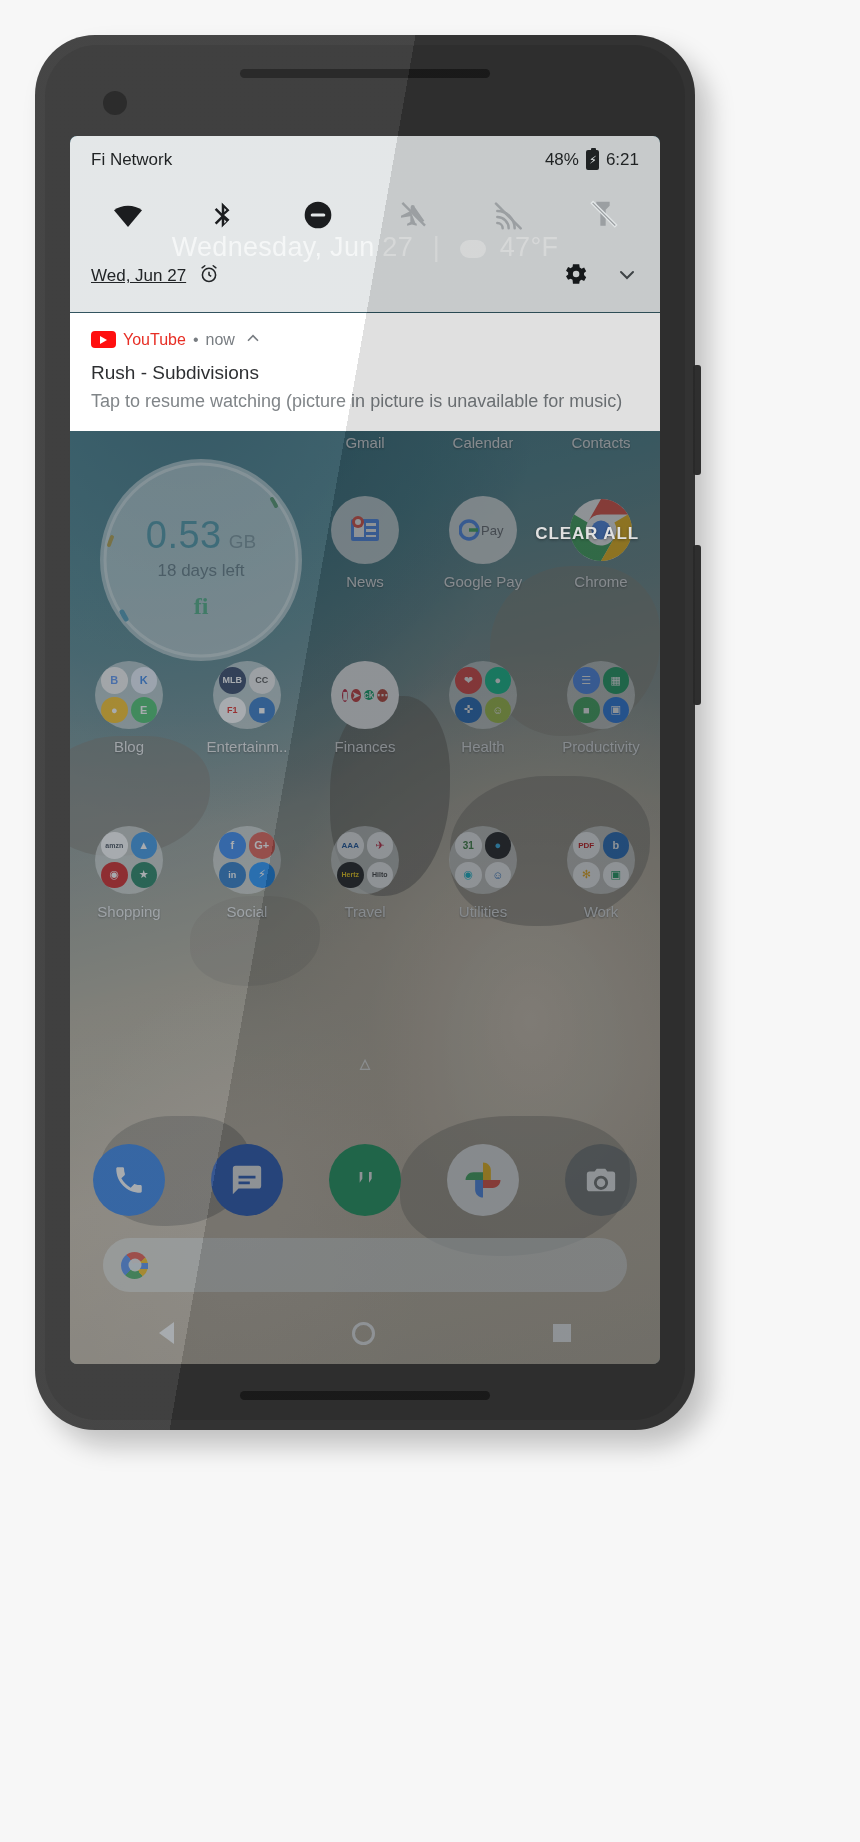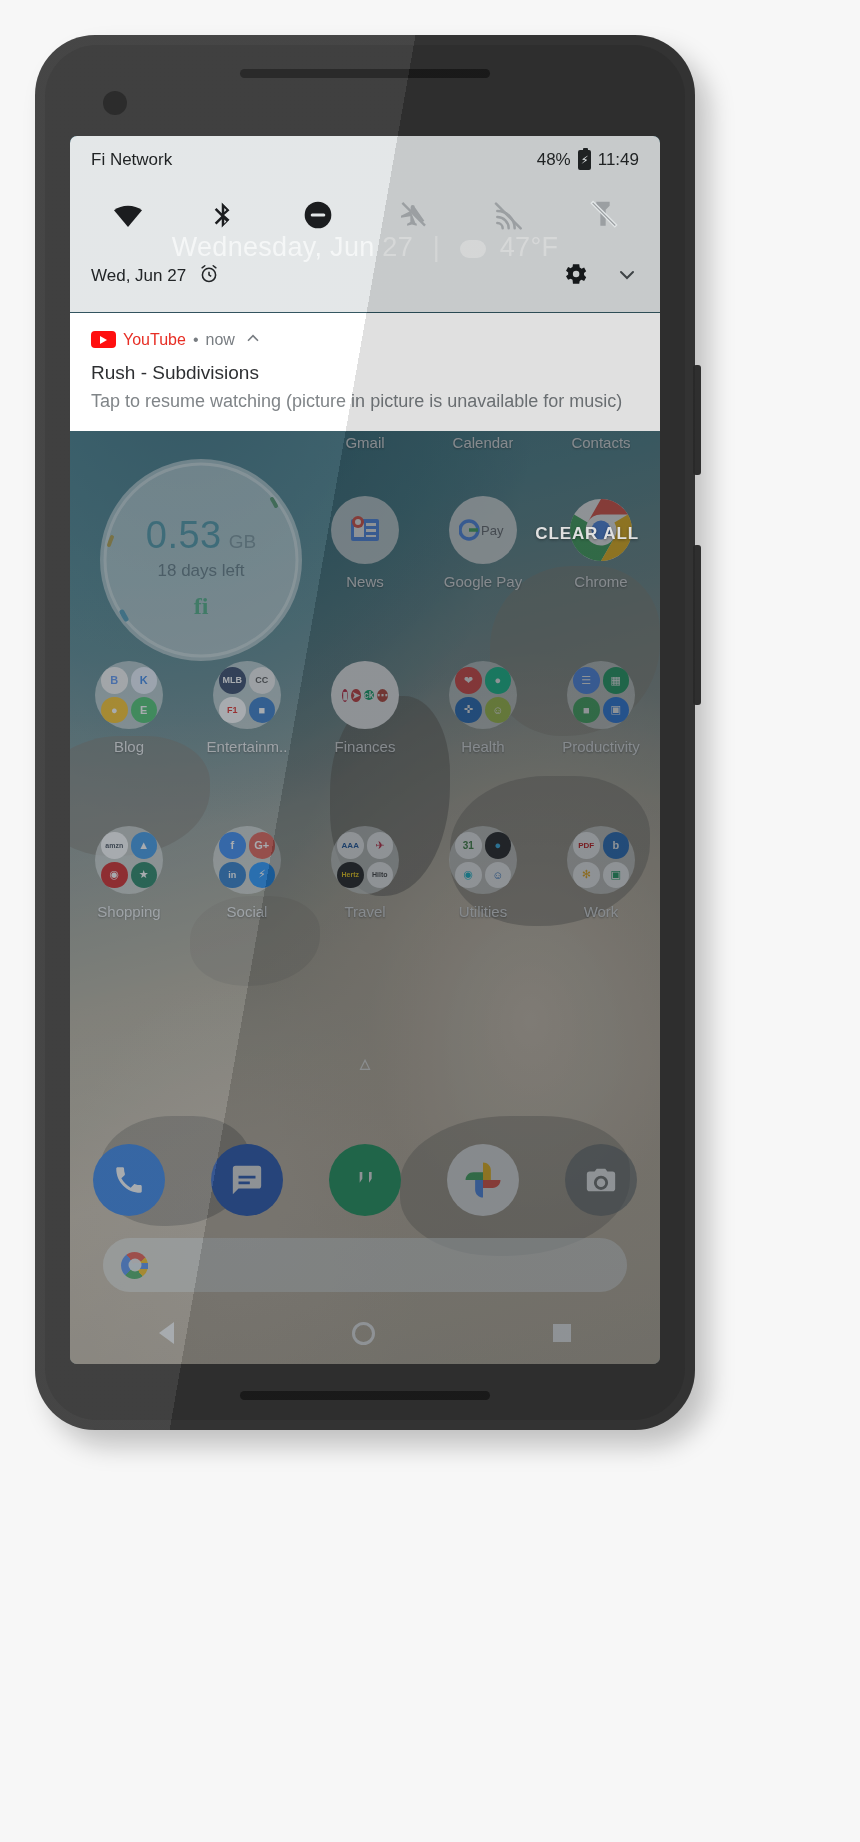--- a/index.html
+++ b/index.html
@@ -170,21 +170,21 @@
     position:relative; z-index:2;
     display:flex; align-items:center; justify-content:space-around;
     height:62px; padding:0 10px;
   }
   .qs-tile{ width:46px; height:46px; display:flex; align-items:center; justify-content:center; }
 
   #qs-footer{
     position:relative; z-index:2;
     display:flex; align-items:center; height:60px; padding:0 21px;
   }
-  #qs-date{ font-size:17px; color:#222527; }
+  #qs-date{ font-size:17px; color:#222527;text-decoration:underline; }
   #alarm-icon{ margin-left:12px; }
   #qs-footer-spacer{ flex:1; }
   #gear-icon{ margin-right:26px; }
   #chevron-down-icon{ color:#3e4346; font-size:15px; }
 
   #shade-divider{ height:1px; background:rgba(0,0,0,.08); position:relative; z-index:2; }
 
   
   #notification-card{
     background:#ffffff; padding:16px 21px 18px 21px;
@@ -480,21 +480,21 @@
           <span>47°F</span>
         </div>
 
         <div id="status-bar">
           <div id="status-left">Fi Network</div>
           <div id="status-right">
             <span>48%</span>
             <span id="battery-icon">
                 <span id="battery-bolt">⚡</span>
               </span>
-            <span>11:49</span>
+            <span>6:21</span>
           </div>
         </div>
 
         <div id="qs-tiles">
           <div class="qs-tile">
             <svg width="32" height="32" viewBox="0 0 24 24" aria-hidden="true">
                 <path d="M12 21L1.5 8.4C4.4 6.2 8 5 12 5s7.6 1.2 10.5 3.4z" fill="#1b1d1f"></path>
               </svg>
           </div>
           <div class="qs-tile">

